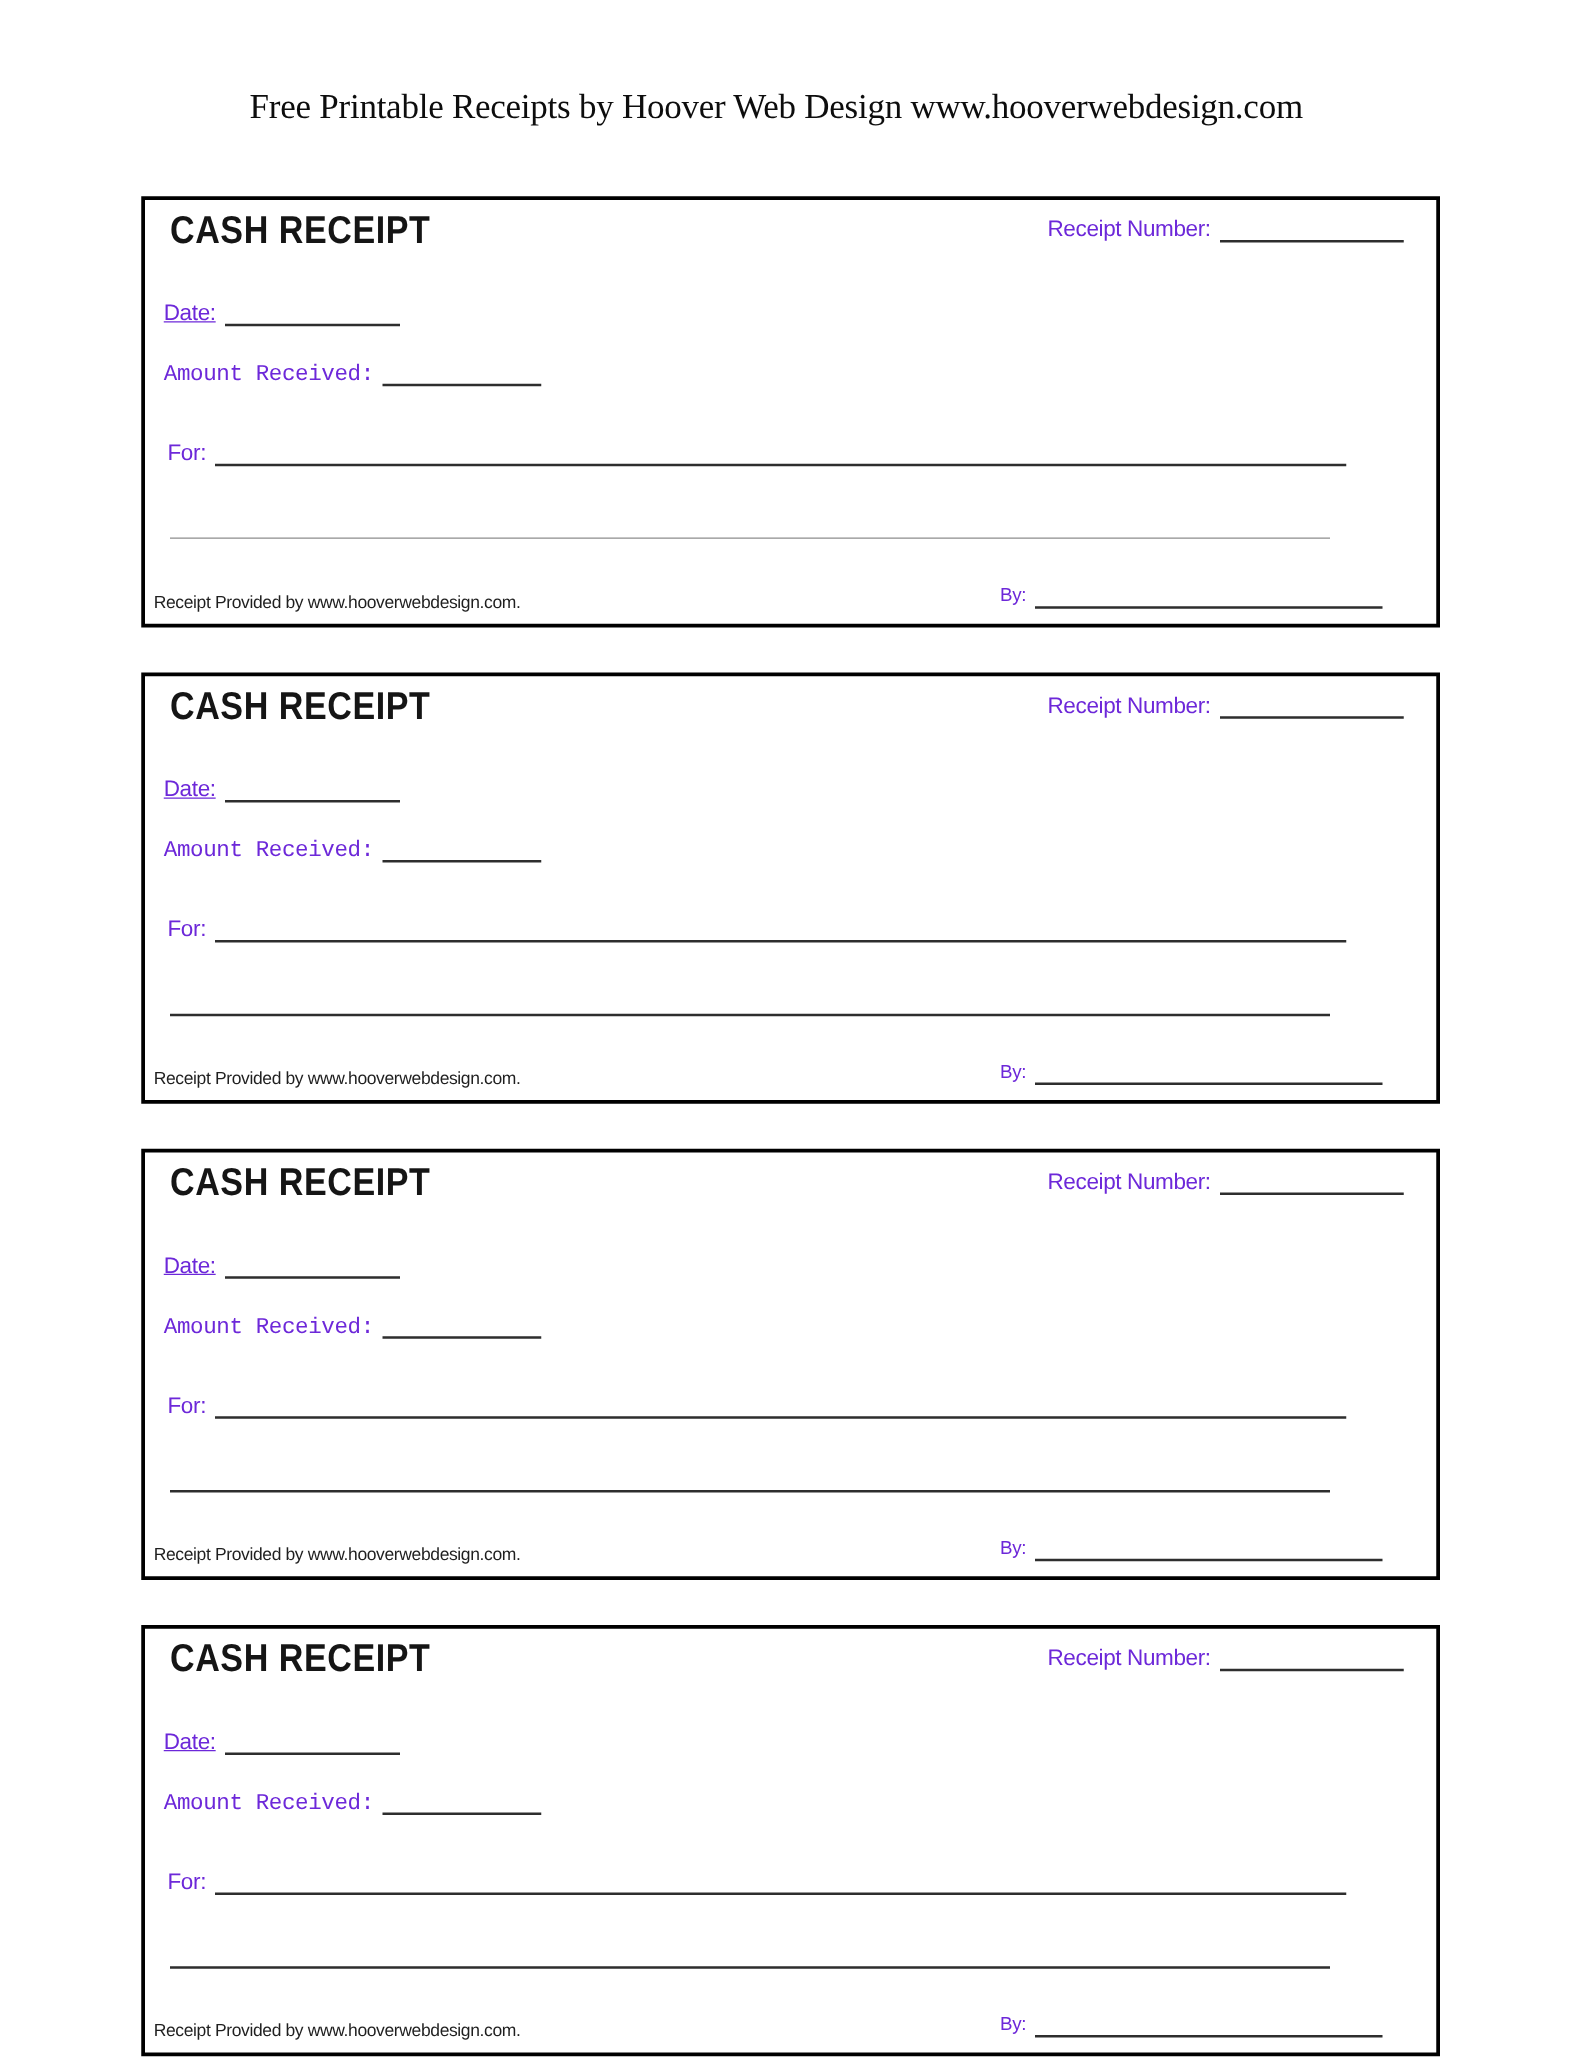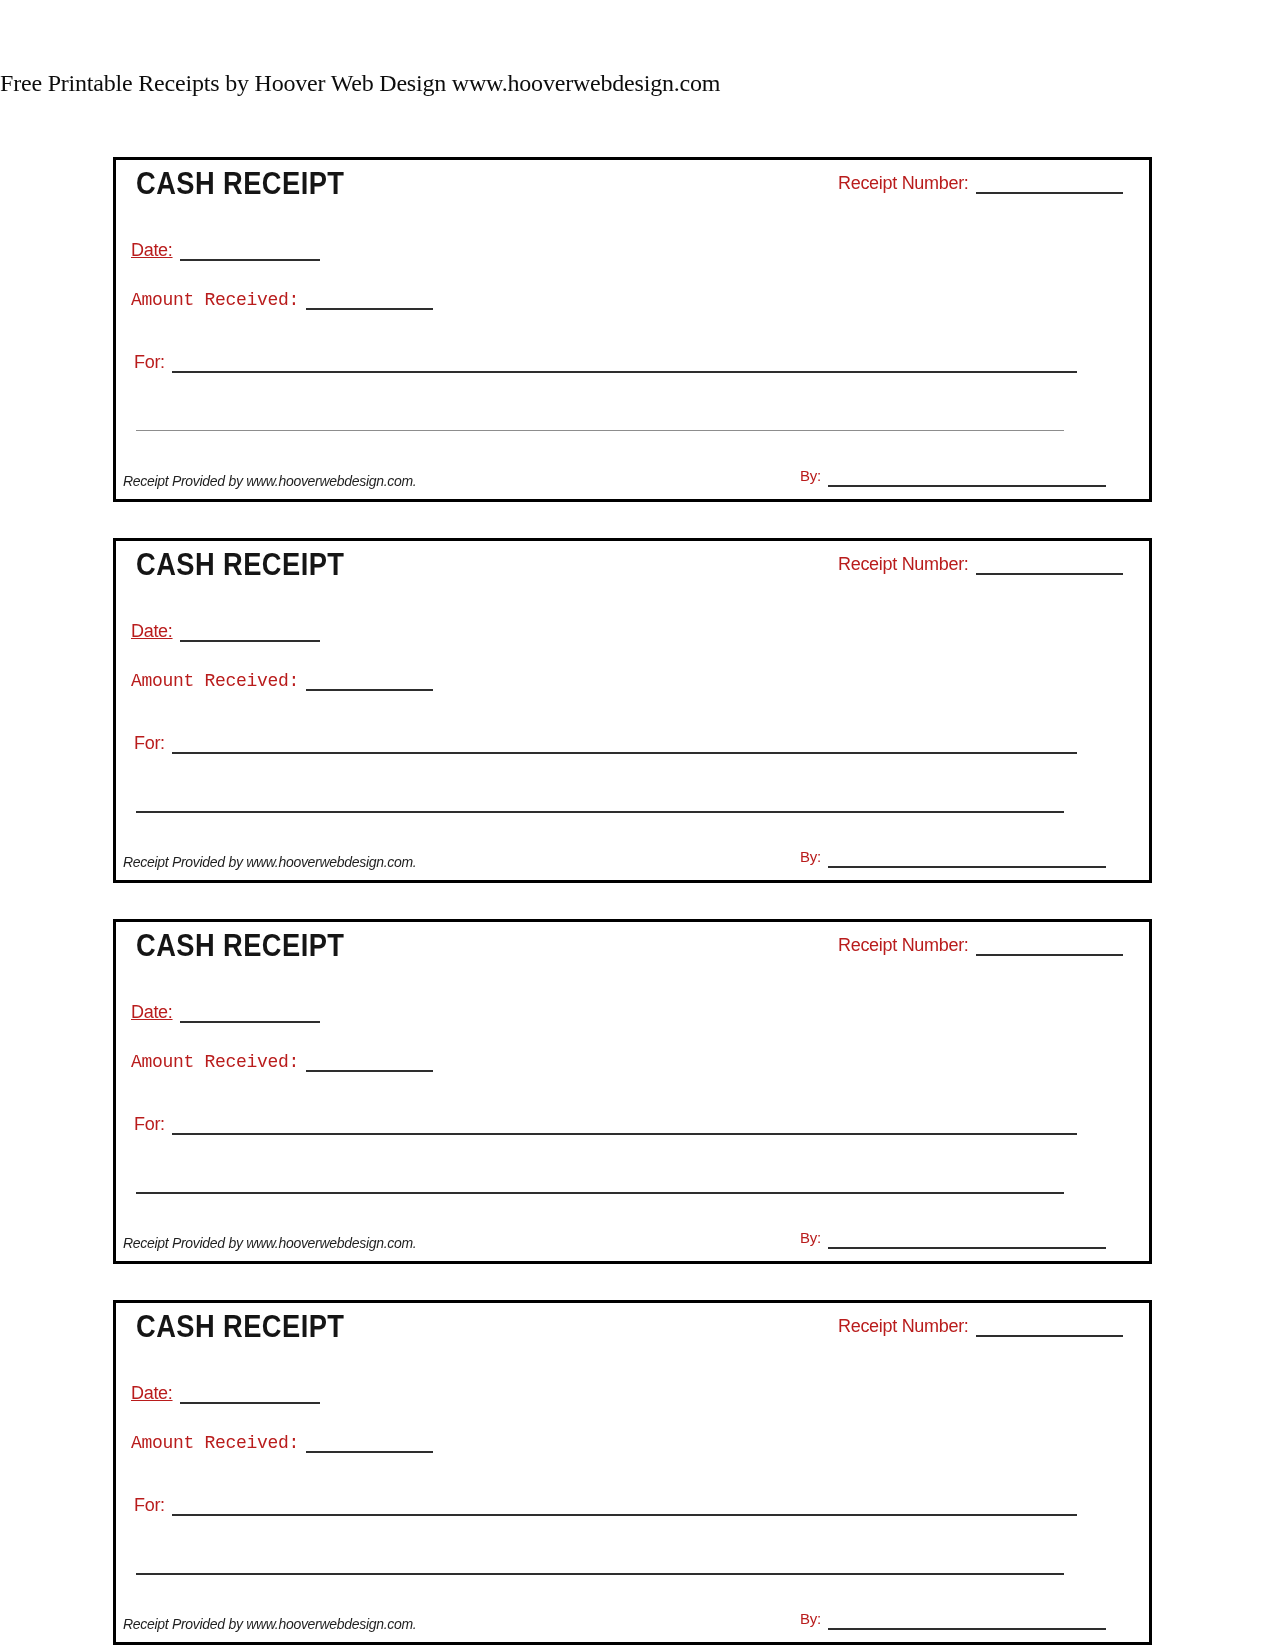--- a/index.html
+++ b/index.html
@@ -11,25 +11,25 @@
     font-family: "Liberation Sans", sans-serif;
     color: #111111;
     position: relative;
     overflow: hidden;
   }
 
   
   .page-header {
     position: absolute;
     top: 70px;
-    left: 0;
+    left: 16px;
     width: 1210px;
-    text-align: left;
+    text-align: center;
     font-family: "Liberation Serif", serif;
-    font-size: 24px;
+    font-size: 28px;
     letter-spacing: -0.2px;
     color: #0d0d0d;
     white-space: nowrap;
   }
 
   
   .receipt-stack {
     position: absolute;
     top: 132px;
     left: 113px;
@@ -57,21 +57,21 @@
     letter-spacing: 0.5px;
     transform: scaleX(0.88);
     transform-origin: left center;
     color: #151515;
     white-space: nowrap;
   }
 
   .r-label {
     font-size: 18px;
     letter-spacing: -0.3px;
-    color: #b91c1c;
+    color: #6d28d9;
     white-space: nowrap;
   }
 
   .blank {
     display: inline-block;
     height: 12px;
     border-bottom: 2px solid #2e2e2e;
     vertical-align: -5px;
     margin-left: 7px;
   }
@@ -100,21 +100,20 @@
   .receipt:nth-child(1) .r-line2 { border-bottom: 1px solid #8d8d8d; }
 
   .r-provided {
     position: absolute;
     left: 7px;
     top: 313px;
     font-size: 14px;
     letter-spacing: -0.3px;
     color: #1f1f1f;
     white-space: nowrap;
-    font-style: italic;
   }
 
   .r-by { position: absolute; left: 684px; top: 305px; }
   .r-by .by-label { font-size: 15px; }
   .r-by .blank { width: 278px; vertical-align: -6px; }
 </style>
 </head>
 <body>
 
 <div class="page-header">Free Printable Receipts by Hoover Web Design www.hooverwebdesign.com</div>

